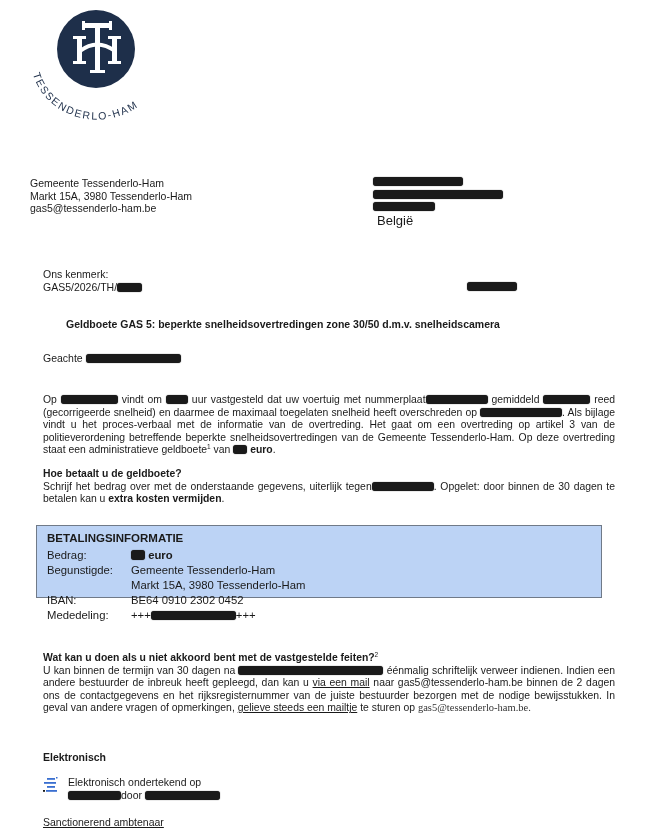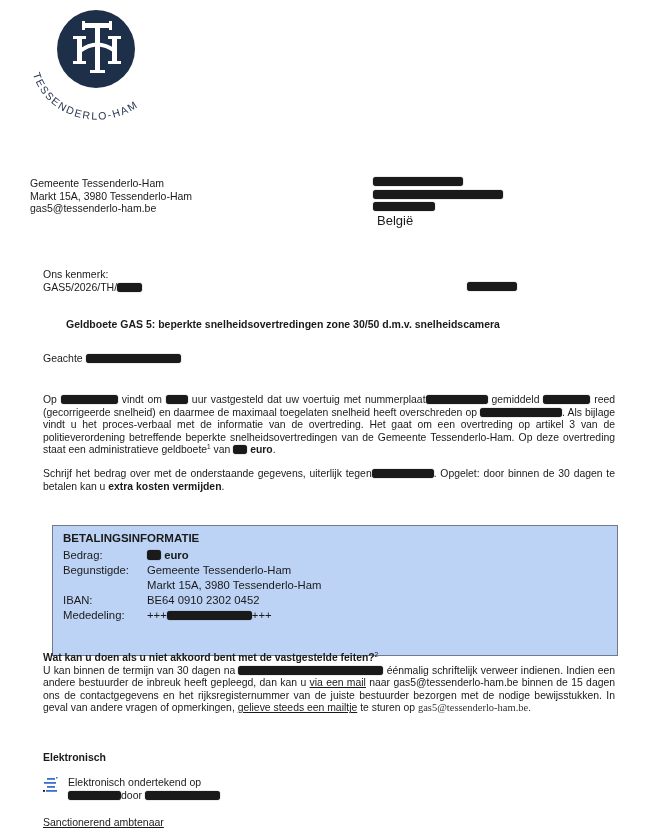--- a/index.html
+++ b/index.html
@@ -57,27 +57,26 @@
     }
     .para sup { font-size: 6.5px; vertical-align: 4px; line-height: 0; }
     .b { font-weight: bold; }
     .u { text-decoration: underline; }
     .serif { font-family: "Liberation Serif", serif; font-size: 10.5px; color: #333; }
 
     
     .paybox {
       position: absolute;
       left: 36px; top: 525px;
-      width: 566px; height: 131px;
+      width: 566px; height: 73px;
       background: #bcd3f5;
       border: 1px solid #707a88;
       box-sizing: border-box;
       font-size: 11.3px;
       color: #1a1a1a;
-      margin-left: 16px;
     }
     .paybox .title { position: absolute; left: 10px; top: 6px; font-weight: bold; font-size: 11.5px; }
     .paybox .row { position: absolute; left: 10px; height: 15px; line-height: 15px; }
     .paybox .lbl { position: absolute; left: 0; width: 80px; white-space: nowrap; }
     .paybox .val { position: absolute; left: 84px; white-space: nowrap; }
 
     .closing { left: 43px; top: 751px; font-weight: bold; }
     .sig { left: 42px; top: 776px; }
     .sig-text { left: 68px; top: 776px; line-height: 12.5px; }
     .role { left: 43px; top: 816px; text-decoration: underline; }
@@ -154,20 +153,21 @@
   <span>gemiddeld</span>
   <span class="redact" style="width:47px;"></span>
   <span>reed (gecorrigeerde snelheid) en daarmee de maximaal toegelaten snelheid heeft overschreden op</span>
   <span class="redact" style="width:82px;"></span><span>. Als bijlage vindt u het proces-verbaal met de informatie van de overtreding. Het gaat om een overtreding op artikel 3 van de politieverordening betreffende beperkte snelheidsovertredingen van de Gemeente Tessenderlo-Ham. Op deze overtreding staat een administratieve geldboete</span><sup>1</sup>
   <span>van</span>
   <span class="redact" style="width:14px;"></span>
   <span class="b">euro</span><span>.</span>
 </div>
 
 <div class="abs para" style="top:468px;">
+  <div class="b">Hoe betaalt u de geldboete?</div>
   <span>Schrijf het bedrag over met de onderstaande gegevens, uiterlijk tegen</span><span class="redact" style="width:62px;"></span><span>. Opgelet: door binnen de 30 dagen te betalen kan u</span>
   <span class="b">extra kosten vermijden</span><span>.</span>
 </div>
 
 <div class="paybox">
   <div class="title">BETALINGSINFORMATIE</div>
   <div class="row" style="top:22px;">
     <span class="lbl">Bedrag:</span>
     <span class="val"><span class="redact" style="width:14px;height:10px;"></span> <b>euro</b></span>
   </div>
@@ -190,21 +190,21 @@
 </div>
 
 <div class="abs para" style="top:652px;">
   <div>
     <span class="b">Wat kan u doen als u niet akkoord bent met de vastgestelde feiten?</span><sup>2</sup>
   </div>
   <span>U kan binnen de termijn van 30 dagen na</span>
   <span class="redact" style="width:145px;"></span>
   <span>éénmalig schriftelijk verweer indienen. Indien een andere bestuurder de inbreuk heeft gepleegd, dan kan u</span>
   <span class="u">via een mail</span>
-  <span>naar gas5@tessenderlo-ham.be binnen de 15 dagen ons de contactgegevens en het rijksregisternummer van de juiste bestuurder bezorgen met de nodige bewijsstukken. In geval van andere vragen of opmerkingen,</span>
+  <span>naar gas5@tessenderlo-ham.be binnen de 2 dagen ons de contactgegevens en het rijksregisternummer van de juiste bestuurder bezorgen met de nodige bewijsstukken. In geval van andere vragen of opmerkingen,</span>
   <span class="u">gelieve steeds een mailtje</span>
   <span>te sturen op</span>
   <span class="serif">gas5@tessenderlo-ham.be</span><span class="serif">.</span>
 </div>
 
 <div class="abs closing">Elektronisch</div>
 
 <svg class="abs sig" width="18" height="18" viewBox="0 0 18 18">
   <rect x="5" y="2" width="8" height="1.8" fill="#3a6fd0"></rect>
   <rect x="14" y="1" width="1.5" height="1.5" fill="#3a6fd0"></rect>

